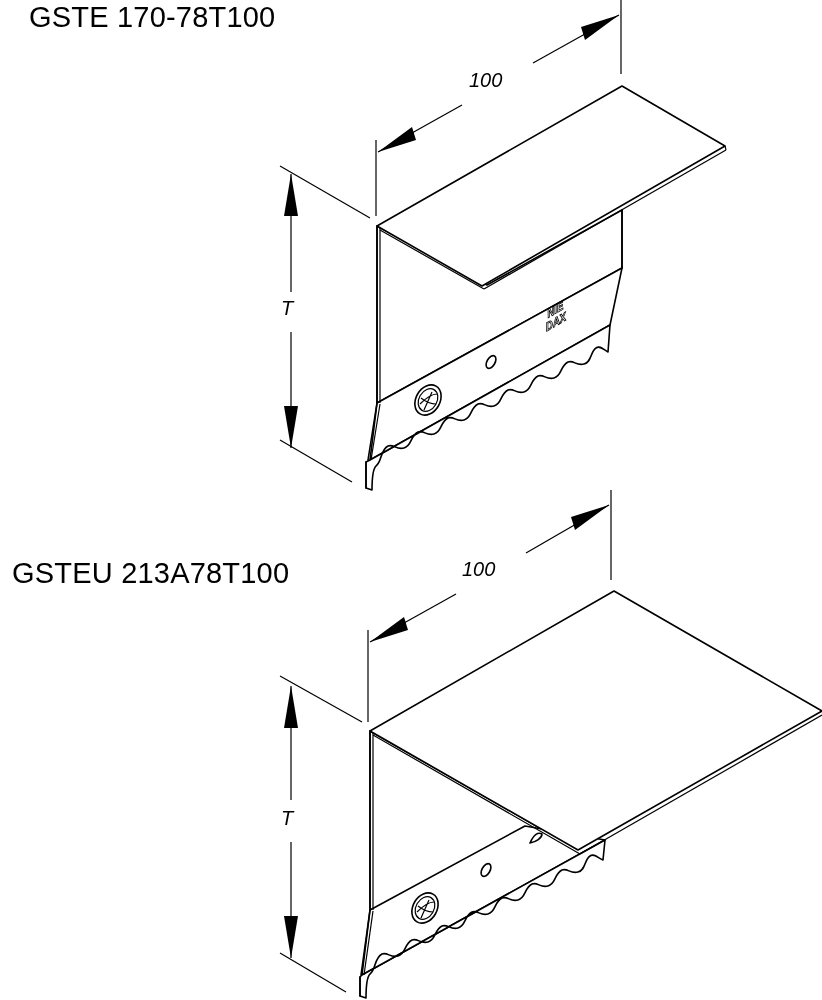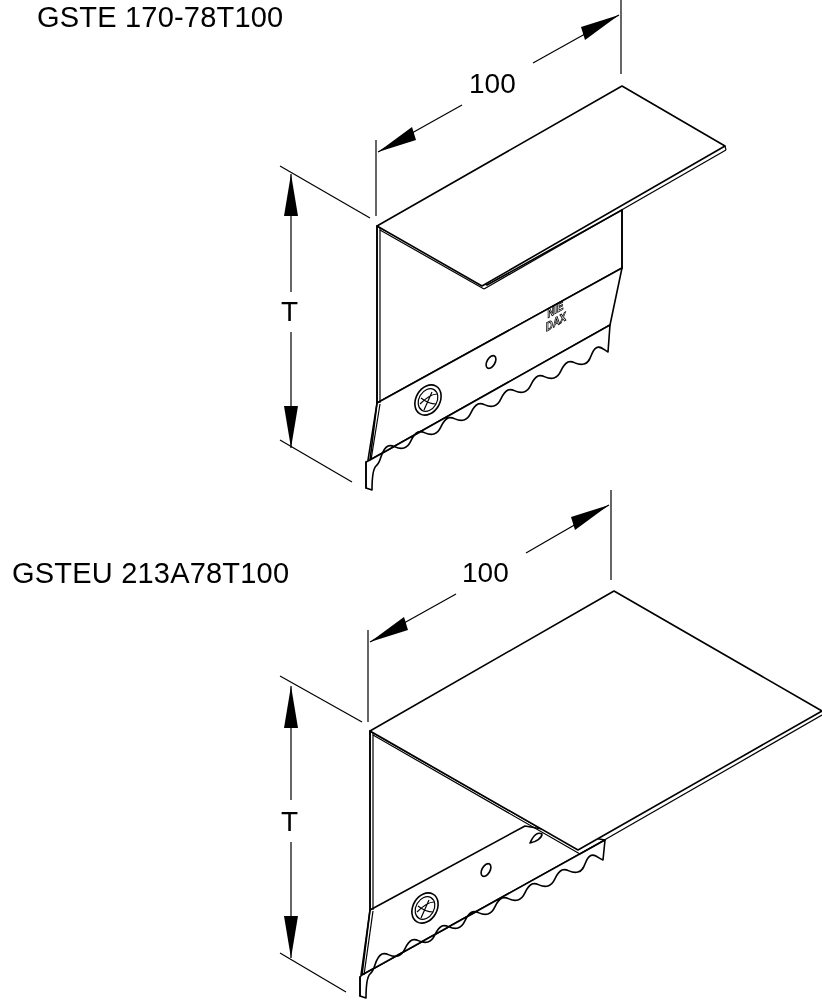--- a/index.html
+++ b/index.html
@@ -17,24 +17,25 @@
     .part-label {
       position: absolute;
       font-size: 29px;
       color: #000000;
       line-height: 1;
       white-space: nowrap;
       letter-spacing: 0.2px;
     }
     .dim-label {
       position: absolute;
-      font-size: 28px;
+      font-size: 20px;
       color: #000000;
       line-height: 1;
       white-space: nowrap;
+      font-style: italic;
     }
     svg.drawing {
       position: absolute;
       left: 0;
       top: 0;
       width: 822px;
       height: 1000px;
     }
     .ln { stroke: #000; stroke-width: 1.6; fill: none; stroke-linecap: round; stroke-linejoin: round; }
     .thin { stroke: #000; stroke-width: 1.2; fill: none; }
@@ -161,19 +162,19 @@
       <line class="thin" x1="280" y1="676" x2="362" y2="722"></line>
       <line class="thin" x1="280" y1="953" x2="346" y2="992"></line>
       <line class="thin" x1="291" y1="686" x2="291" y2="800"></line>
       <line class="thin" x1="291" y1="842" x2="291" y2="958"></line>
       <polygon class="arrow" points="291,686 284,728 298,728"></polygon>
       <polygon class="arrow" points="291,958 284,916 298,916"></polygon>
     </g>
   </g>
 </svg>
 
-<div class="part-label" style="left:8px; top:3px;padding-left:29px;">GSTE 170-78T100</div>
+<div class="part-label" style="left:0px; top:3px;padding-left:29px;">GSTE 170-78T100</div>
 <div class="dim-label" style="left:469px; top:70px;">100</div>
 <div class="dim-label" style="left:281px; top:298px;">T</div>
 
 <div class="part-label" style="left:0px; top:559px;padding-left:12px;">GSTEU 213A78T100</div>
 <div class="dim-label" style="left:462px; top:559px;">100</div>
 <div class="dim-label" style="left:281px; top:808px;">T</div>
 
 </body></html>

